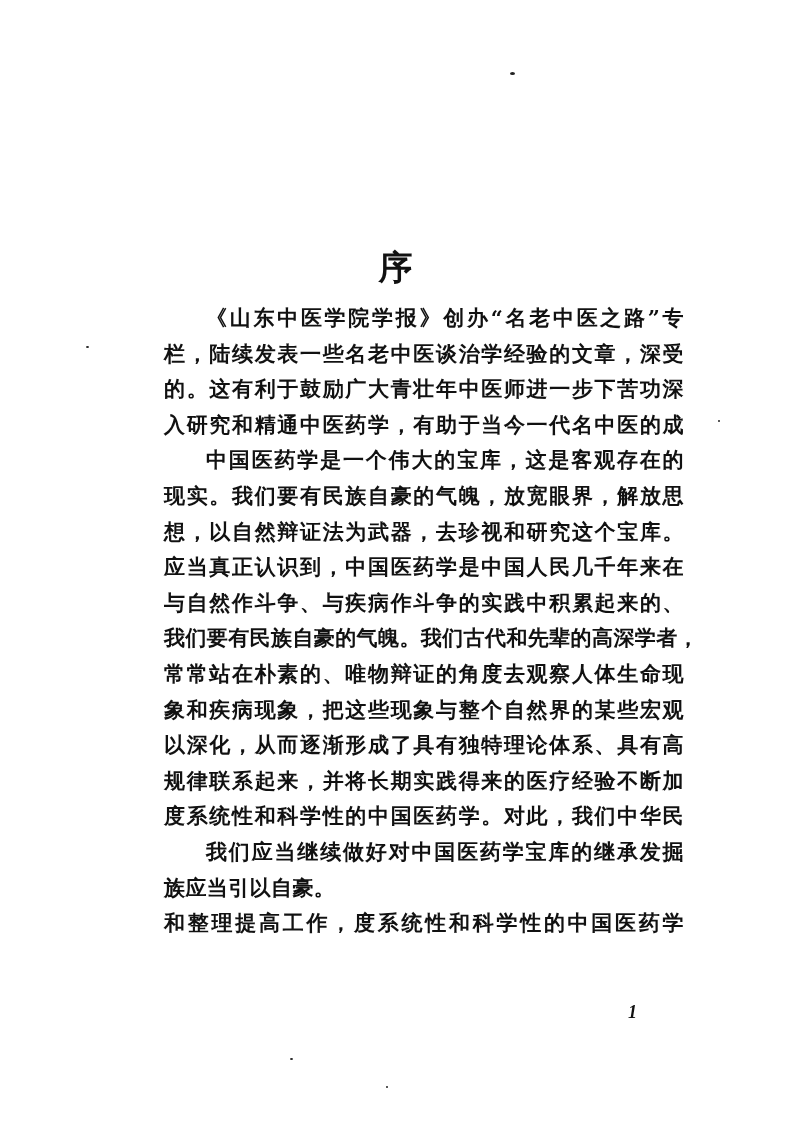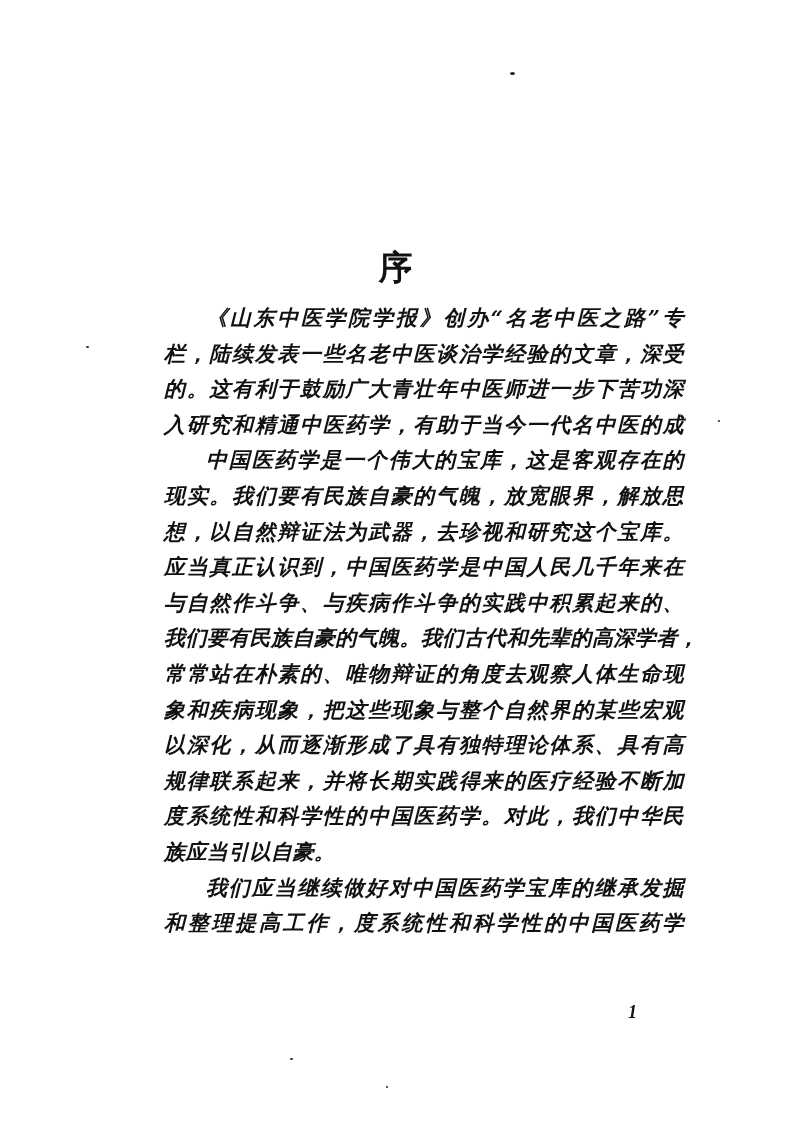--- a/index.html
+++ b/index.html
@@ -14,21 +14,20 @@
       position: absolute; left: 0; width: 793px; top: 222px; text-align: center;
       font-size: 34px; font-weight: bold; letter-spacing: 2px;
     }
     .body-text {
       position: absolute; left: 164px; width: 520px; top: 300px;
     }
     .line {
       height: 35.6px; line-height: 35.6px; font-size: 21px; font-weight: bold;
       white-space: nowrap; text-align: justify; text-align-last: justify;
       letter-spacing: 0.4px;
-      font-style: italic;
     }
     .line.last { text-align-last: left; }
     .line.indent { padding-left: 42px; }
     .page-number {
       position: absolute; left: 628px; top: 1002px; font-size: 18px;
       font-weight: bold; font-style: italic;
       font-family: "Liberation Serif", serif;
     }
   </style>
 </head>
@@ -51,18 +50,18 @@
     <div class="line">现实。我们要有民族自豪的气魄，放宽眼界，解放思</div>
     <div class="line">想，以自然辩证法为武器，去珍视和研究这个宝库。</div>
     <div class="line">应当真正认识到，中国医药学是中国人民几千年来在</div>
     <div class="line">与自然作斗争、与疾病作斗争的实践中积累起来的、</div>
     <div class="line">我们要有民族自豪的气魄。我们古代和先辈的高深学者，</div>
     <div class="line">常常站在朴素的、唯物辩证的角度去观察人体生命现</div>
     <div class="line">象和疾病现象，把这些现象与整个自然界的某些宏观</div>
     <div class="line">以深化，从而逐渐形成了具有独特理论体系、具有高</div>
     <div class="line">规律联系起来，并将长期实践得来的医疗经验不断加</div>
     <div class="line">度系统性和科学性的中国医药学。对此，我们中华民</div>
+    <div class="line indent">我们应当继续做好对中国医药学宝库的继承发掘</div>
     <div class="line last">族应当引以自豪。</div>
-    <div class="line indent">我们应当继续做好对中国医药学宝库的继承发掘</div>
     <div class="line">和整理提高工作，度系统性和科学性的中国医药学</div>
   </div>
 
 <div class="page-number">1</div>
 
 </body></html>

